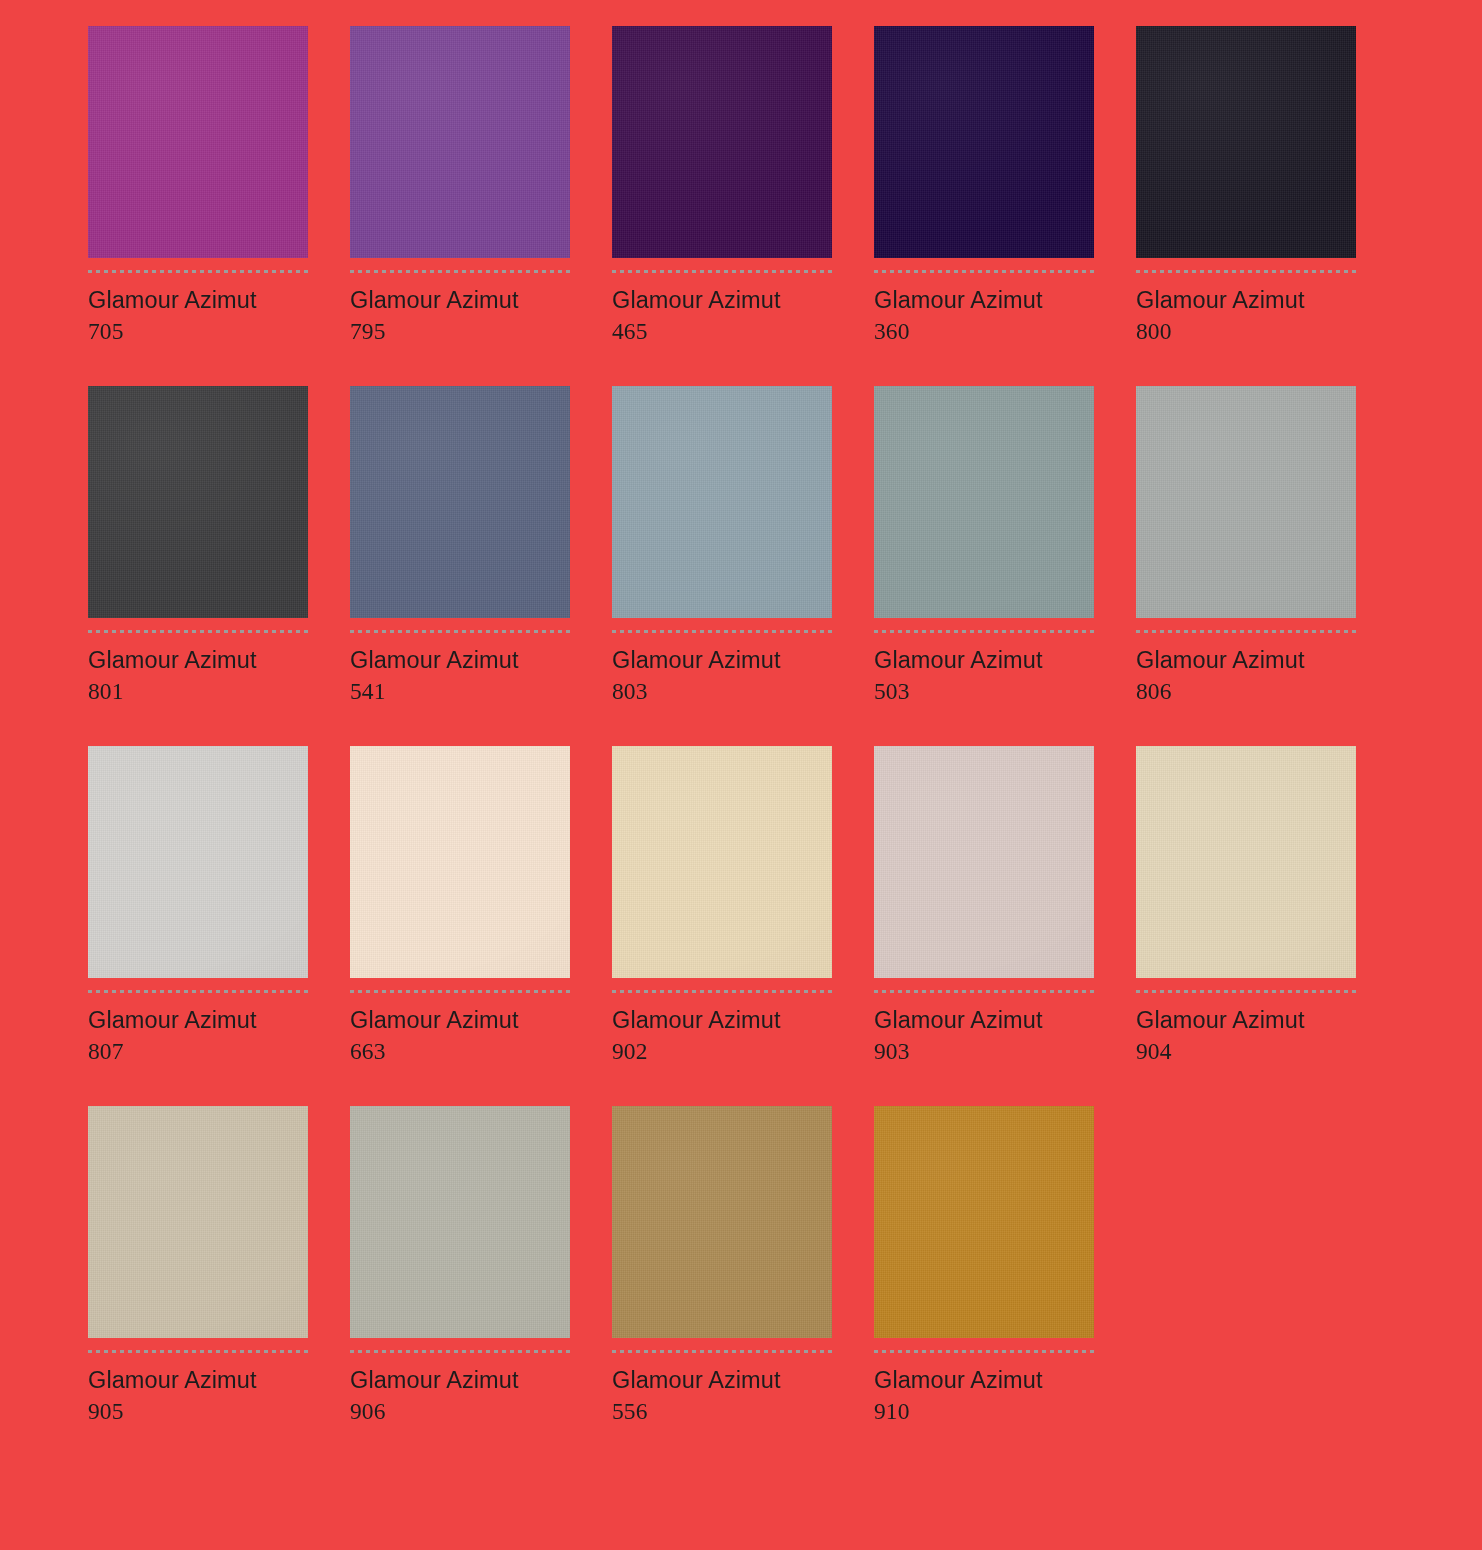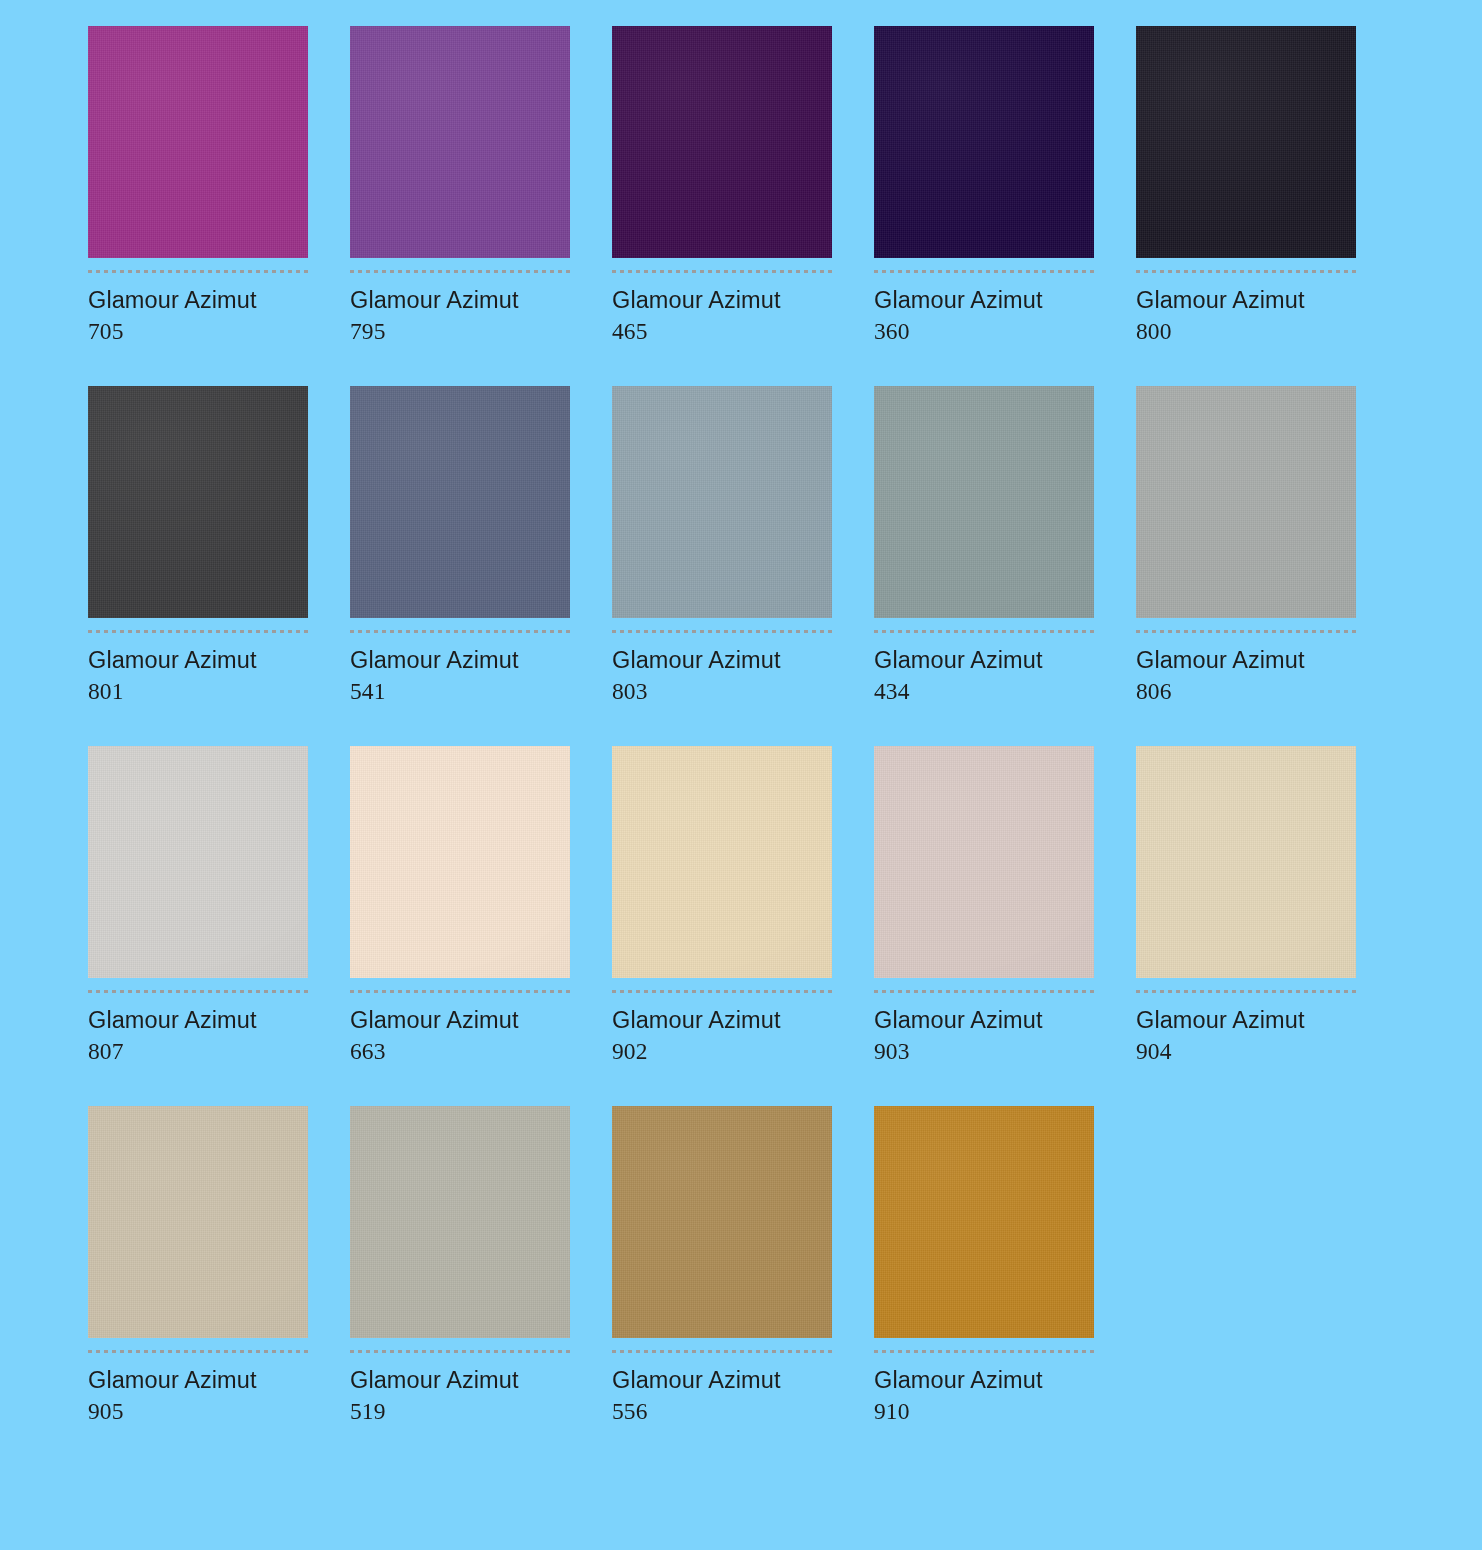--- a/index.html
+++ b/index.html
@@ -14,21 +14,21 @@
   body {
     font-family: "Liberation Sans", "DejaVu Sans", sans-serif;
     color: #1a1a1a;
     overflow: hidden;
   }
 
   .sheet {
     position: relative;
     width: 1482px;
     height: 1550px;
-    background: #7dd3fc;
+    background: #ef4444;
     padding: 26px 0 0 0;
   }
 
   .swatch-grid {
     display: grid;
     grid-template-columns: repeat(5, 220px);
     column-gap: 42px;
     row-gap: 0px;
     padding-left: 88px;
   }
@@ -169,21 +169,21 @@
         <div class="swatch-caption">
           <span class="swatch-name">Glamour Azimut</span>
           <span class="swatch-code">803</span>
         </div>
       </div>
       <div class="swatch-cell">
         <div class="swatch-chip" style="background-color: rgb(139, 156, 156);"></div>
         <div class="swatch-rule"></div>
         <div class="swatch-caption">
           <span class="swatch-name">Glamour Azimut</span>
-          <span class="swatch-code">434</span>
+          <span class="swatch-code">503</span>
         </div>
       </div>
       <div class="swatch-cell">
         <div class="swatch-chip" style="background-color: rgb(166, 170, 168);"></div>
         <div class="swatch-rule"></div>
         <div class="swatch-caption">
           <span class="swatch-name">Glamour Azimut</span>
           <span class="swatch-code">806</span>
         </div>
       </div>
@@ -233,21 +233,21 @@
         <div class="swatch-caption">
           <span class="swatch-name">Glamour Azimut</span>
           <span class="swatch-code">905</span>
         </div>
       </div>
       <div class="swatch-cell">
         <div class="swatch-chip" style="background-color: rgb(180, 179, 167);"></div>
         <div class="swatch-rule"></div>
         <div class="swatch-caption">
           <span class="swatch-name">Glamour Azimut</span>
-          <span class="swatch-code">519</span>
+          <span class="swatch-code">906</span>
         </div>
       </div>
       <div class="swatch-cell">
         <div class="swatch-chip" style="background-color: rgb(171, 138, 83);"></div>
         <div class="swatch-rule"></div>
         <div class="swatch-caption">
           <span class="swatch-name">Glamour Azimut</span>
           <span class="swatch-code">556</span>
         </div>
       </div>

